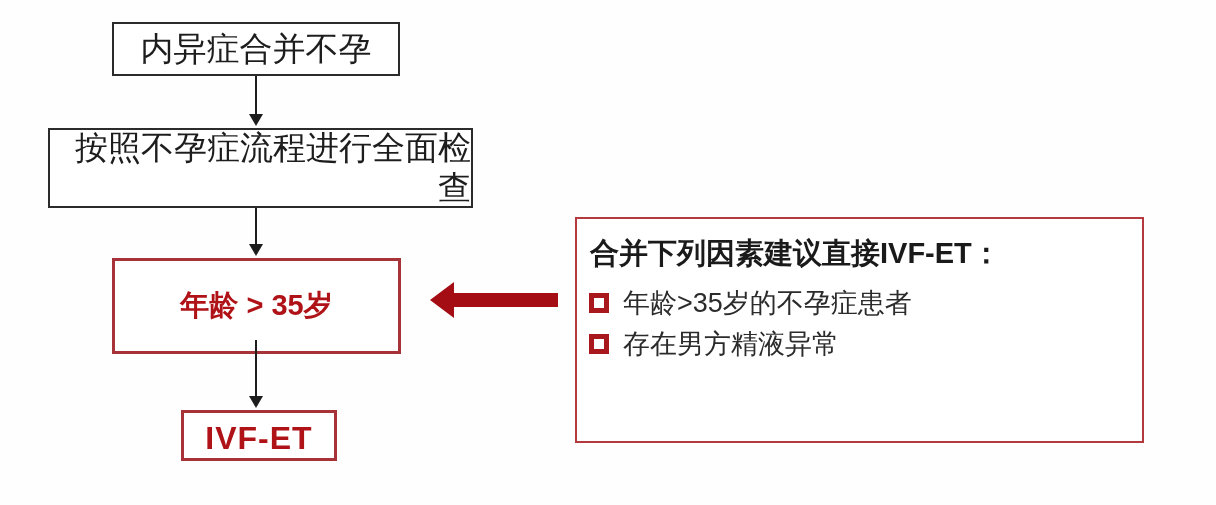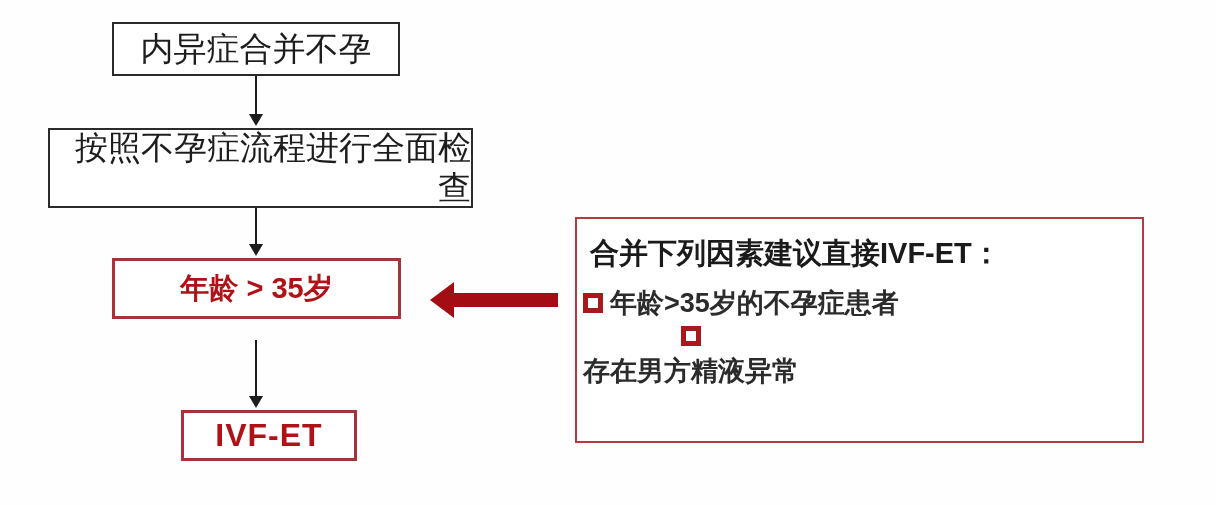--- a/index.html
+++ b/index.html
@@ -19,22 +19,22 @@
     display:flex; flex-direction:column;
     align-items:center; justify-content:center;
     text-align:center;
     line-height:1.22;
   }
   .fc-black { border:2px solid #2b2b2b; color:#1d1d1d; font-size:33px;text-align:right; }
   .fc-red   { border:3px solid #a73237; color:#b01317; font-weight:bold; }
 
   #box-start    { left:112px; top:22px;  width:288px; height:54px; }
   #box-exam     { left:48px;  top:128px; width:425px; height:80px;padding-left:12px; }
-  #box-criteria { left:112px; top:258px; width:289px; height:61px; font-size:29px; }
-  #box-ivf      { left:181px; top:410px; width:176px; height:51px; font-size:32px; letter-spacing:1px; }
+  #box-criteria { left:112px; top:258px; width:289px; height:96px; font-size:29px; }
+  #box-ivf      { left:181px; top:410px; width:156px; height:51px; font-size:32px; letter-spacing:1px;justify-content:flex-end; }
 
   
   .varrow { position:absolute; width:16px; display:flex; flex-direction:column; align-items:center; }
   .varrow .line { width:2px; flex:1 1 auto; background:#1d1d1d; }
   .varrow .head {
     width:0; height:0;
     border-left:7px solid transparent;
     border-right:7px solid transparent;
     border-top:12px solid #1d1d1d;
   }
@@ -49,27 +49,26 @@
   .panel {
     position:absolute; left:575px; top:189px; width:569px; height:226px;
     border:2px solid #b43a3e; background:#ffffff;margin-top:28px;
   }
   .panel-title {
     position:absolute; left:13px; top:15px;
     font-size:29px; font-weight:bold; color:#1a1a1a;
     white-space:nowrap;
   }
   .bullet-row {
-    position:absolute; left:6px;
-    display:flex; align-items:center; gap:7px;
+    position:absolute; left:12px;
+    display:flex; align-items:center; gap:14px;
     white-space:nowrap;
-    font-weight:bold;
   }
   #bullet-row-0 { top:66px; }
-  #bullet-row-1 { top:107px;flex-direction:column; }
+  #bullet-row-1 { top:107px; }
   #bullet-row-2 { top:153px; }
   .bullet-sq {
     width:20px; height:20px;
     border:5px solid #a8181c;
     background:#ffffff;
     flex:0 0 auto;
   }
   .bullet-text { font-size:27px; color:#2b2b2b; }
 </style>
 </head>

